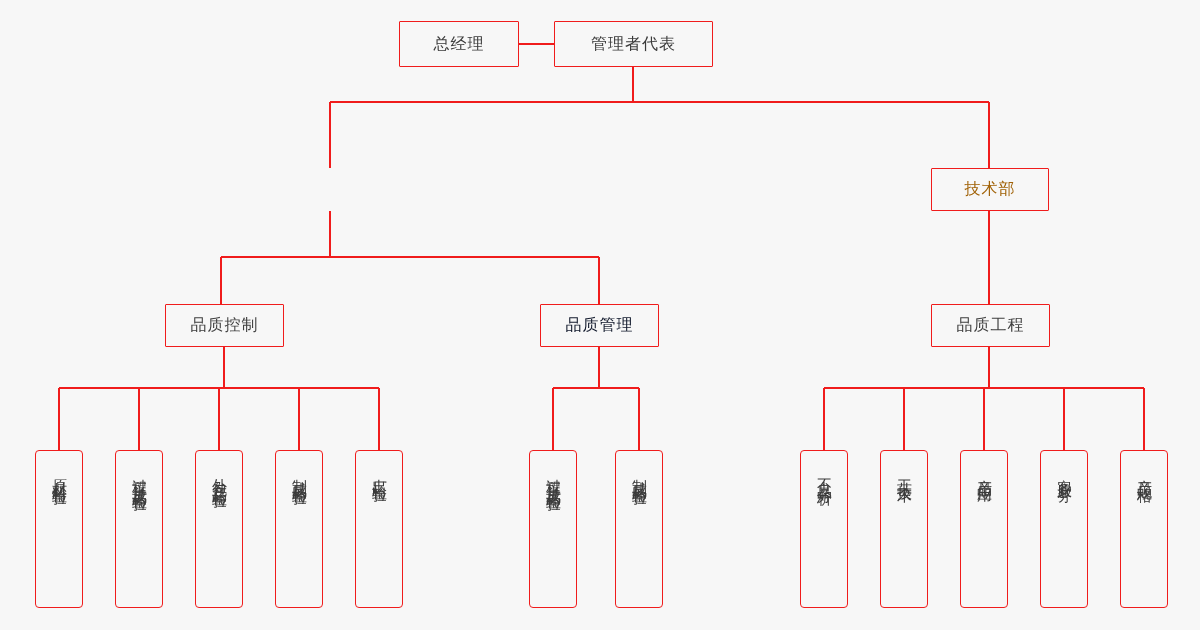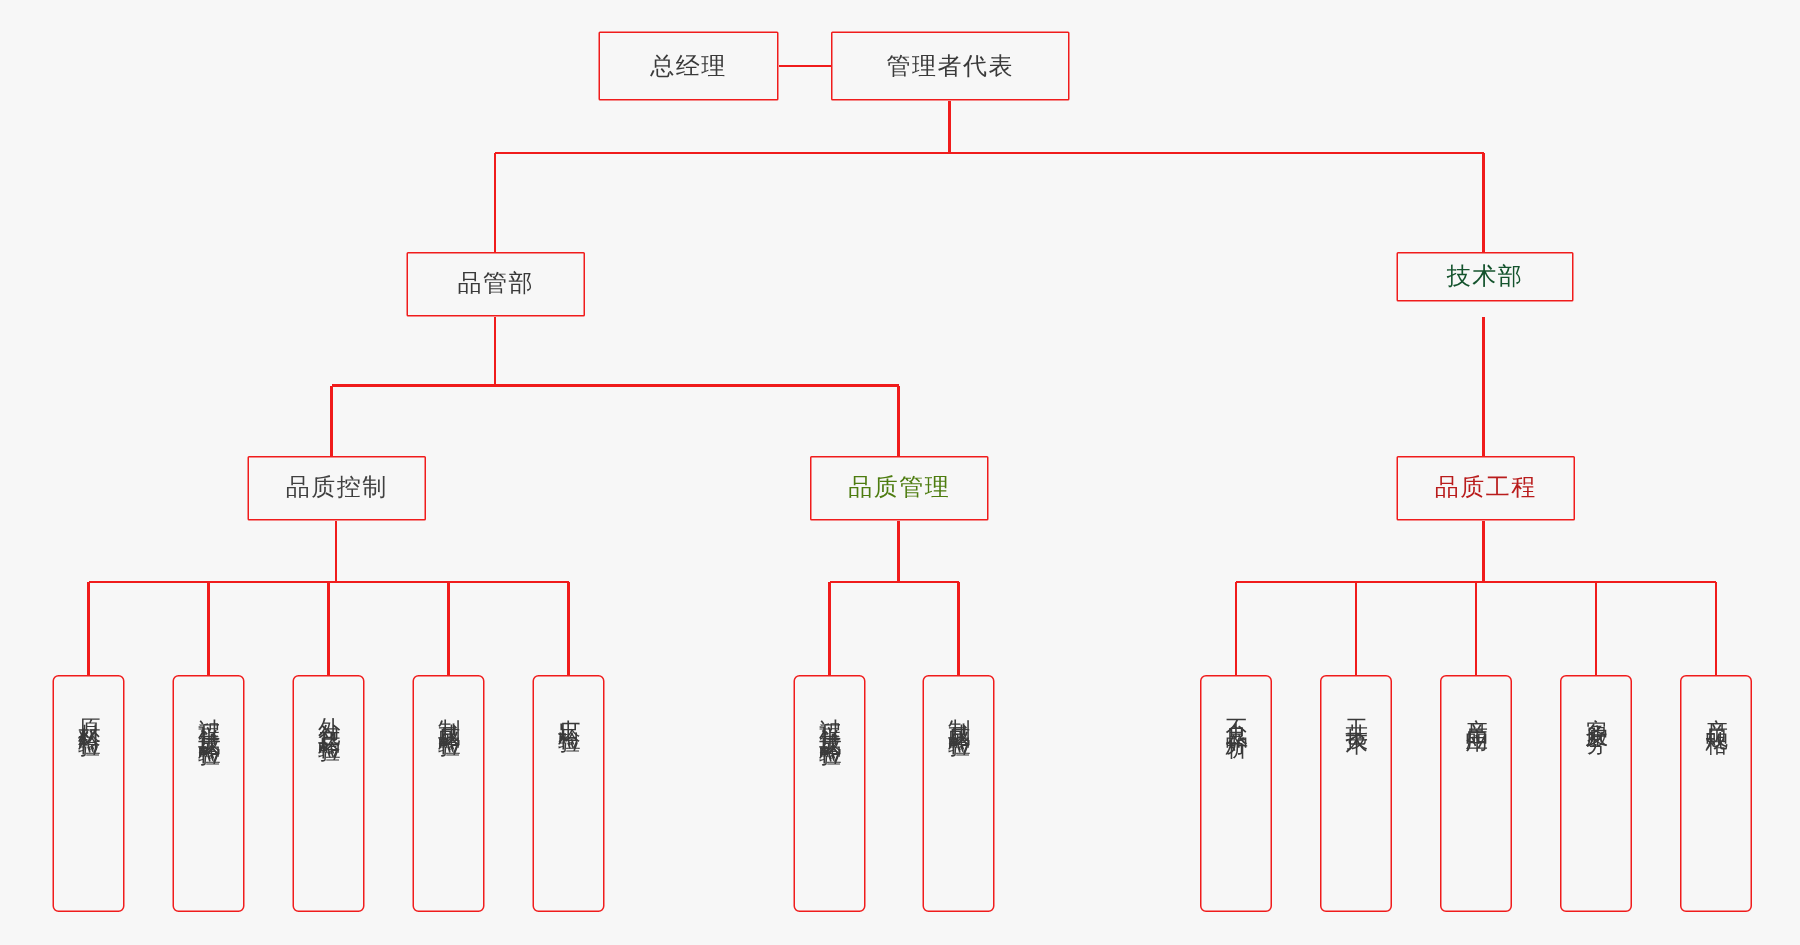--- a/index.html
+++ b/index.html
@@ -110,37 +110,34 @@
   </svg>
 
   <div class="node level-top" style="left: 399px; top: 21px; width: 120px; height: 46px; border-color: rgb(240, 28, 28); background: rgb(247, 247, 247); color: rgb(58, 58, 58);">
     <span>总经理</span>
   </div>
 
   <div class="node level-top" style="left: 554px; top: 21px; width: 159px; height: 46px; border-color: rgb(240, 28, 28); background: rgb(247, 247, 247); color: rgb(58, 58, 58); justify-content: center;">
     <span>管理者代表</span>
   </div>
 
-  <div class="node level-dept" style="left: 271px; top: 168px; width: 119px; height: 43px; border-color: rgb(240, 28, 28); background: rgb(247, 247, 247); color: rgb(58, 58, 58);">
-    <span>品管部</span>
-  </div>
 
-  <div class="node level-dept" style="left: 931px; top: 168px; width: 118px; height: 33px; border-color: rgb(240, 28, 28); background: rgb(247, 247, 247); color: #14532d;">
+  <div class="node level-dept" style="left: 931px; top: 168px; width: 118px; height: 43px; border-color: rgb(240, 28, 28); background: rgb(247, 247, 247); color: #a16207;">
     <span>技术部</span>
   </div>
 
   <div class="node level-sub" style="left: 165px; top: 304px; width: 119px; height: 43px; border-color: rgb(240, 28, 28); background: rgb(247, 247, 247); color: #404040;">
     <span>品质控制</span>
   </div>
 
-  <div class="node level-sub" style="left: 540px; top: 304px; width: 119px; height: 43px; border-color: rgb(240, 28, 28); background: rgb(247, 247, 247); color: #4d7c0f;">
+  <div class="node level-sub" style="left: 540px; top: 304px; width: 119px; height: 43px; border-color: rgb(240, 28, 28); background: rgb(247, 247, 247); color: #0f172a;">
     <span>品质管理</span>
   </div>
 
-  <div class="node level-sub" style="left: 931px; top: 304px; width: 119px; height: 43px; border-color: rgb(240, 28, 28); background: rgb(247, 247, 247); color: #b91c1c;">
+  <div class="node level-sub" style="left: 931px; top: 304px; width: 119px; height: 43px; border-color: rgb(240, 28, 28); background: rgb(247, 247, 247); color: #404040;">
     <span>品质工程</span>
   </div>
 
   <div class="node level-leaf" style="left: 35px; top: 450px; width: 48px; height: 158px; border-color: rgb(240, 28, 28); background: rgb(247, 247, 247); color: rgb(58, 58, 58);">
     <span class="vtext">原材料检验</span>
   </div>
   <div class="node level-leaf" style="left: 115px; top: 450px; width: 48px; height: 158px; border-color: rgb(240, 28, 28); background: rgb(247, 247, 247); color: rgb(58, 58, 58);">
     <span class="vtext">过程半成品检验</span>
   </div>
   <div class="node level-leaf" style="left: 195px; top: 450px; width: 48px; height: 158px; border-color: rgb(240, 28, 28); background: rgb(247, 247, 247); color: rgb(58, 58, 58);">

